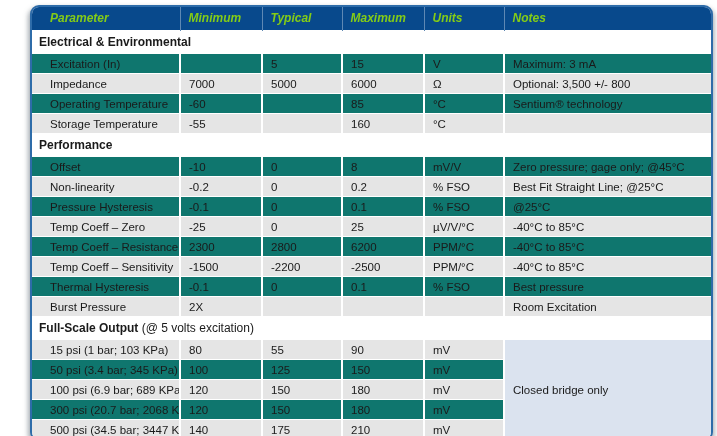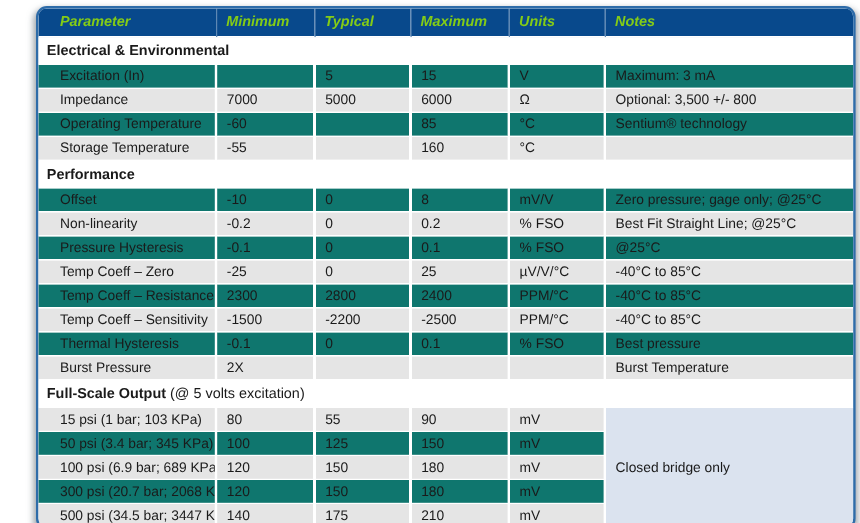--- a/index.html
+++ b/index.html
@@ -148,21 +148,21 @@
         </tr>
         <tr class="section-row">
           <td colspan="6"><span>Performance</span></td>
         </tr>
         <tr class="shade-blue">
           <td>Offset</td>
           <td>-10</td>
           <td>0</td>
           <td>8</td>
           <td>mV/V</td>
-          <td>Zero pressure; gage only; @25°C</td>
+          <td>Zero pressure; gage only; @45°C</td>
         </tr>
         <tr class="shade-gray">
           <td>Non-linearity</td>
           <td>-0.2</td>
           <td>0</td>
           <td>0.2</td>
           <td>% FSO</td>
           <td>Best Fit Straight Line; @25°C</td>
         </tr>
         <tr class="shade-blue">
@@ -178,21 +178,21 @@
           <td>-25</td>
           <td>0</td>
           <td>25</td>
           <td>µV/V/°C</td>
           <td>-40°C to 85°C</td>
         </tr>
         <tr class="shade-blue">
           <td>Temp Coeff – Resistance</td>
           <td>2300</td>
           <td>2800</td>
-          <td>2400</td>
+          <td>6200</td>
           <td>PPM/°C</td>
           <td>-40°C to 85°C</td>
         </tr>
         <tr class="shade-gray">
           <td>Temp Coeff – Sensitivity</td>
           <td>-1500</td>
           <td>-2200</td>
           <td>-2500</td>
           <td>PPM/°C</td>
           <td>-40°C to 85°C</td>
@@ -204,21 +204,21 @@
           <td>0.1</td>
           <td>% FSO</td>
           <td>Best pressure</td>
         </tr>
         <tr class="shade-gray">
           <td>Burst Pressure</td>
           <td>2X</td>
           <td></td>
           <td></td>
           <td></td>
-          <td>Burst Temperature</td>
+          <td>Room Excitation</td>
         </tr>
         <tr class="section-row">
           <td colspan="6"><span>Full-Scale Output</span><span class="suffix"> (@ 5 volts excitation)</span></td>
         </tr>
         <tr class="shade-gray">
           <td>15 psi (1 bar; 103 KPa)</td>
           <td>80</td>
           <td>55</td>
           <td>90</td>
           <td>mV</td>

